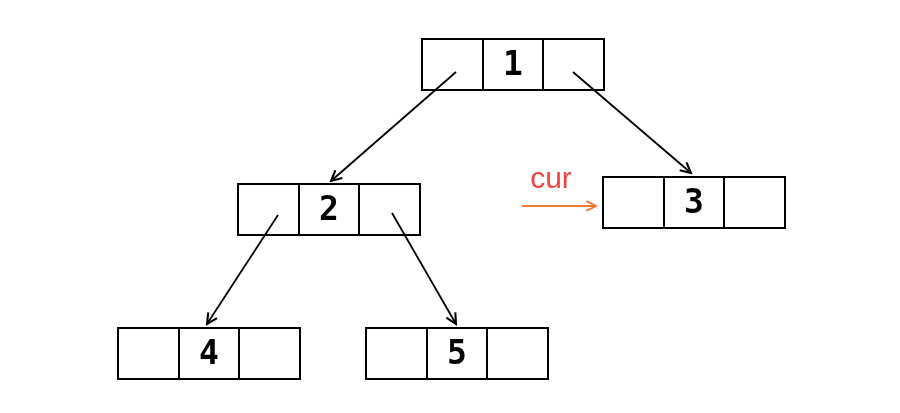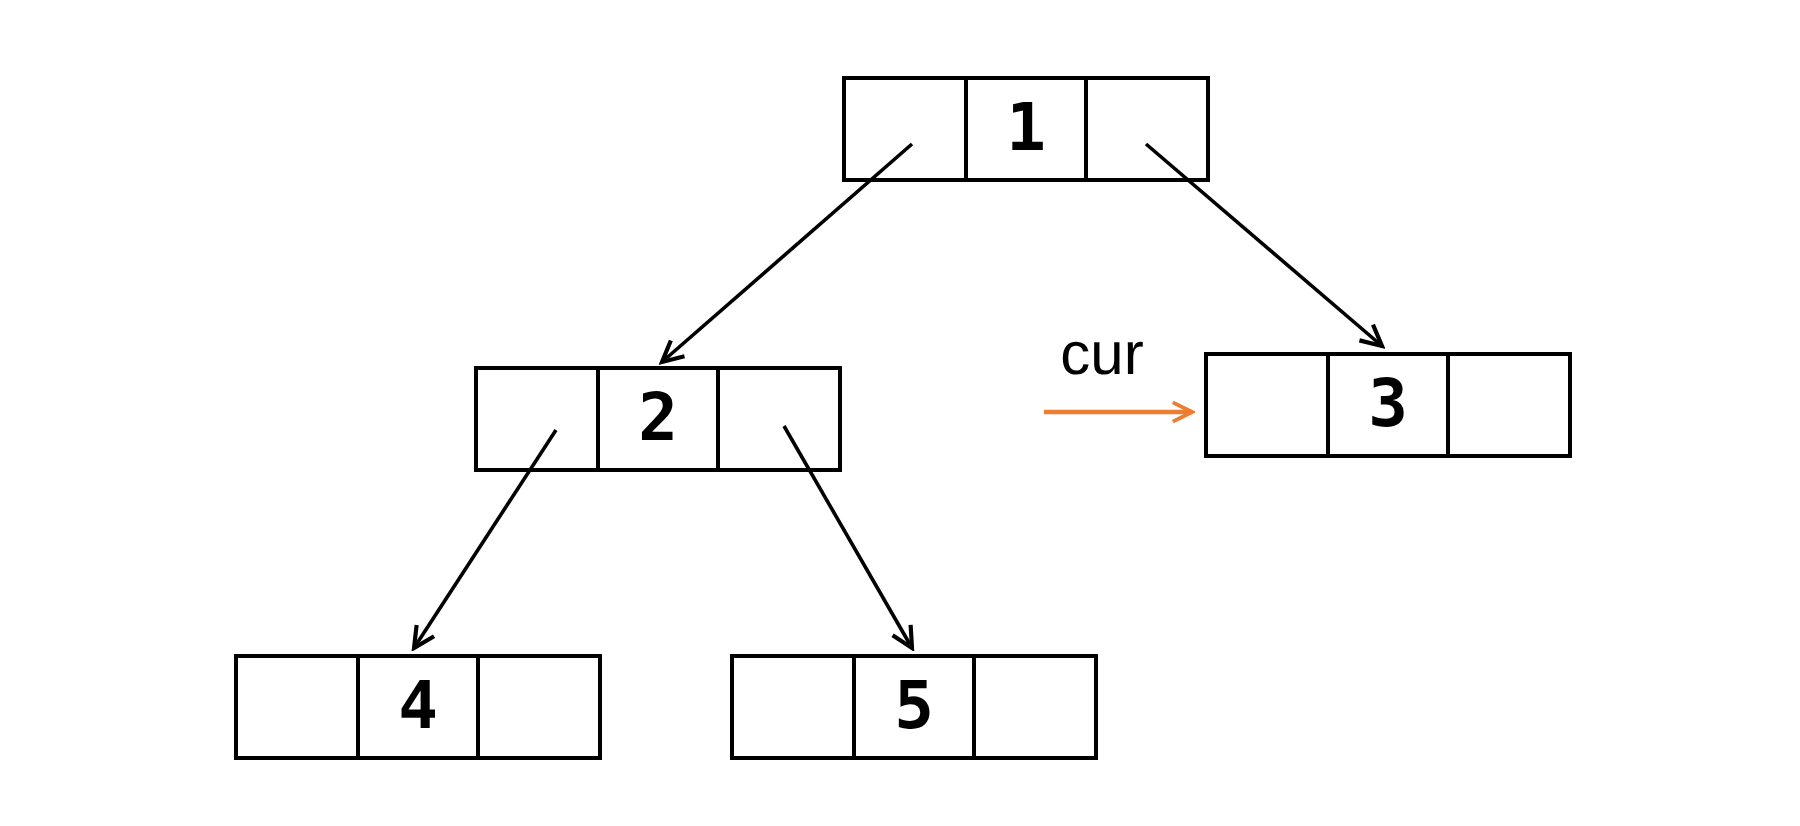--- a/index.html
+++ b/index.html
@@ -50,21 +50,21 @@
   .node-4 { left: 117px; top: 327px; }
   .node-5 { left: 365px; top: 327px; }
   .cur-label {
     position: absolute;
     left: 522px;
     top: 162px;
     width: 58px;
     text-align: center;
     font-size: 30px;
     line-height: 32px;
-    color: #000000;
+    color: #ef4444;
     z-index: 2;
   }
 </style>
 </head>
 <body>
 
 <div class="canvas">
 
   <svg class="arrows" width="900" height="413" viewBox="0 0 900 413" xmlns="http://www.w3.org/2000/svg">
     <defs>

